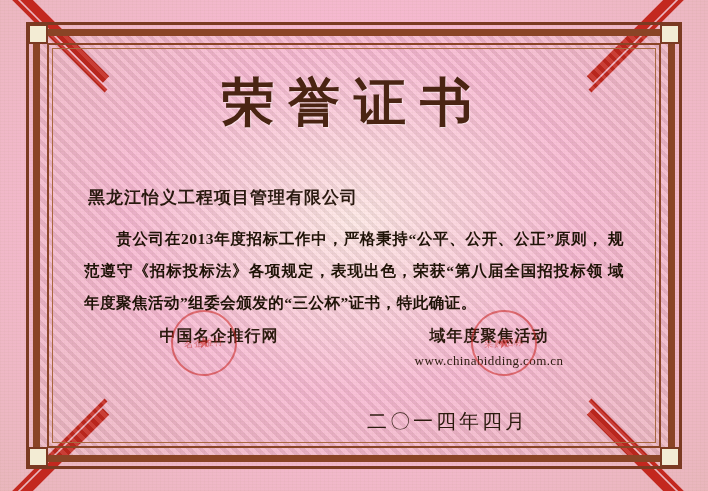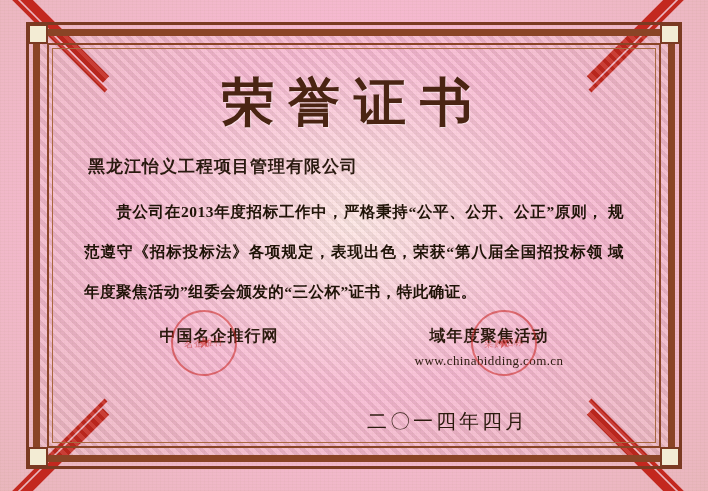--- a/index.html
+++ b/index.html
@@ -145,31 +145,31 @@
     font-size: 52px;
     letter-spacing: 14px;
     color: #4a2413;
     font-family: "DejaVu Serif", serif;
     font-weight: 700;
     text-shadow: 1px 1px 0 rgba(255,255,255,0.45);
     white-space: nowrap;
   }
 
   .recipient {
-    margin: 17px 0 0 28px;
+    margin: 48px 0 0 28px;
     font-size: 17px;
     font-weight: 700;
     color: #2a1a10;
     letter-spacing: 1px;
   }
 
   .body-text {
     margin: 14px 24px 0 24px;
     font-size: 15.5px;
-    line-height: 40px;
+    line-height: 32px;
     color: #1f1307;
     text-align: justify;
     font-weight: 700;
     letter-spacing: 0.5px;
   }
   .body-text .indent { display: inline-block; width: 32px; }
 
   
   .signers {
     position: absolute;

